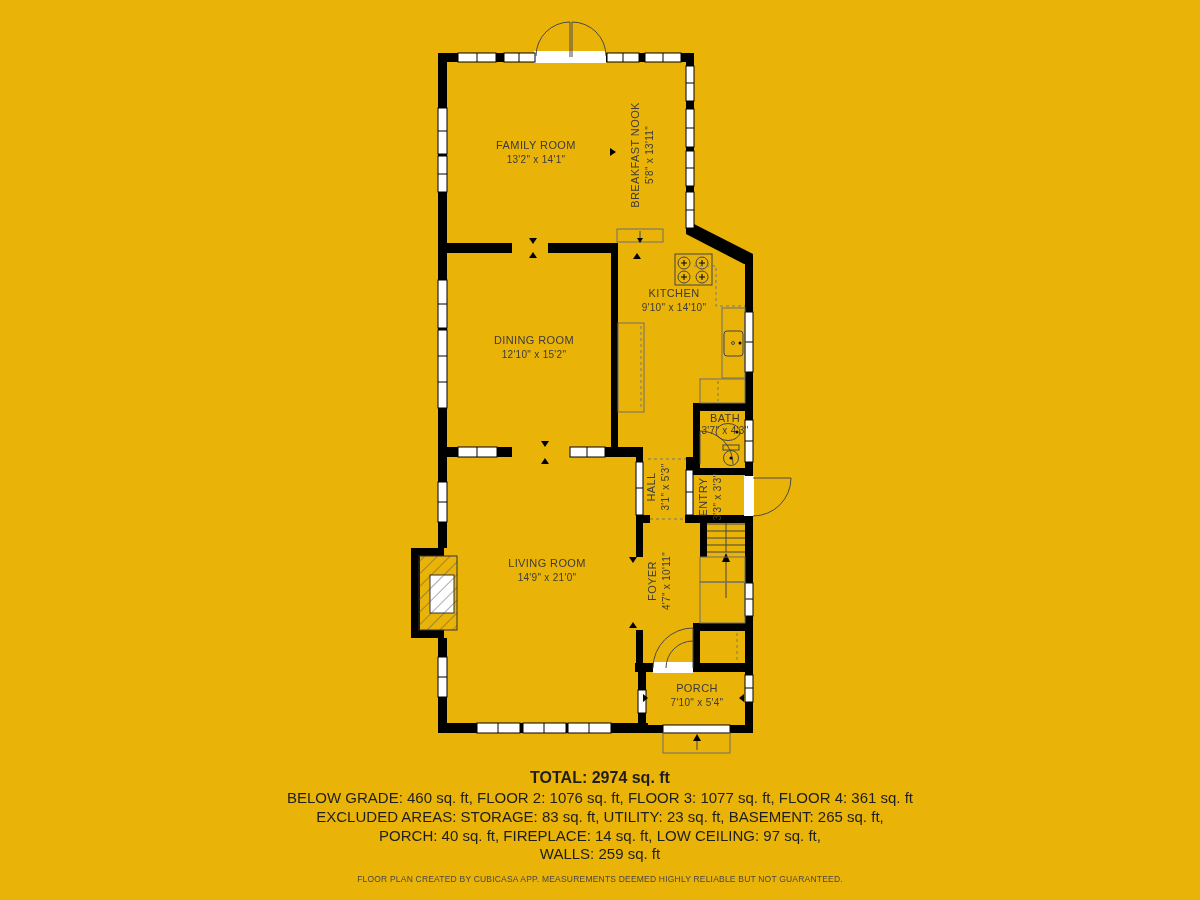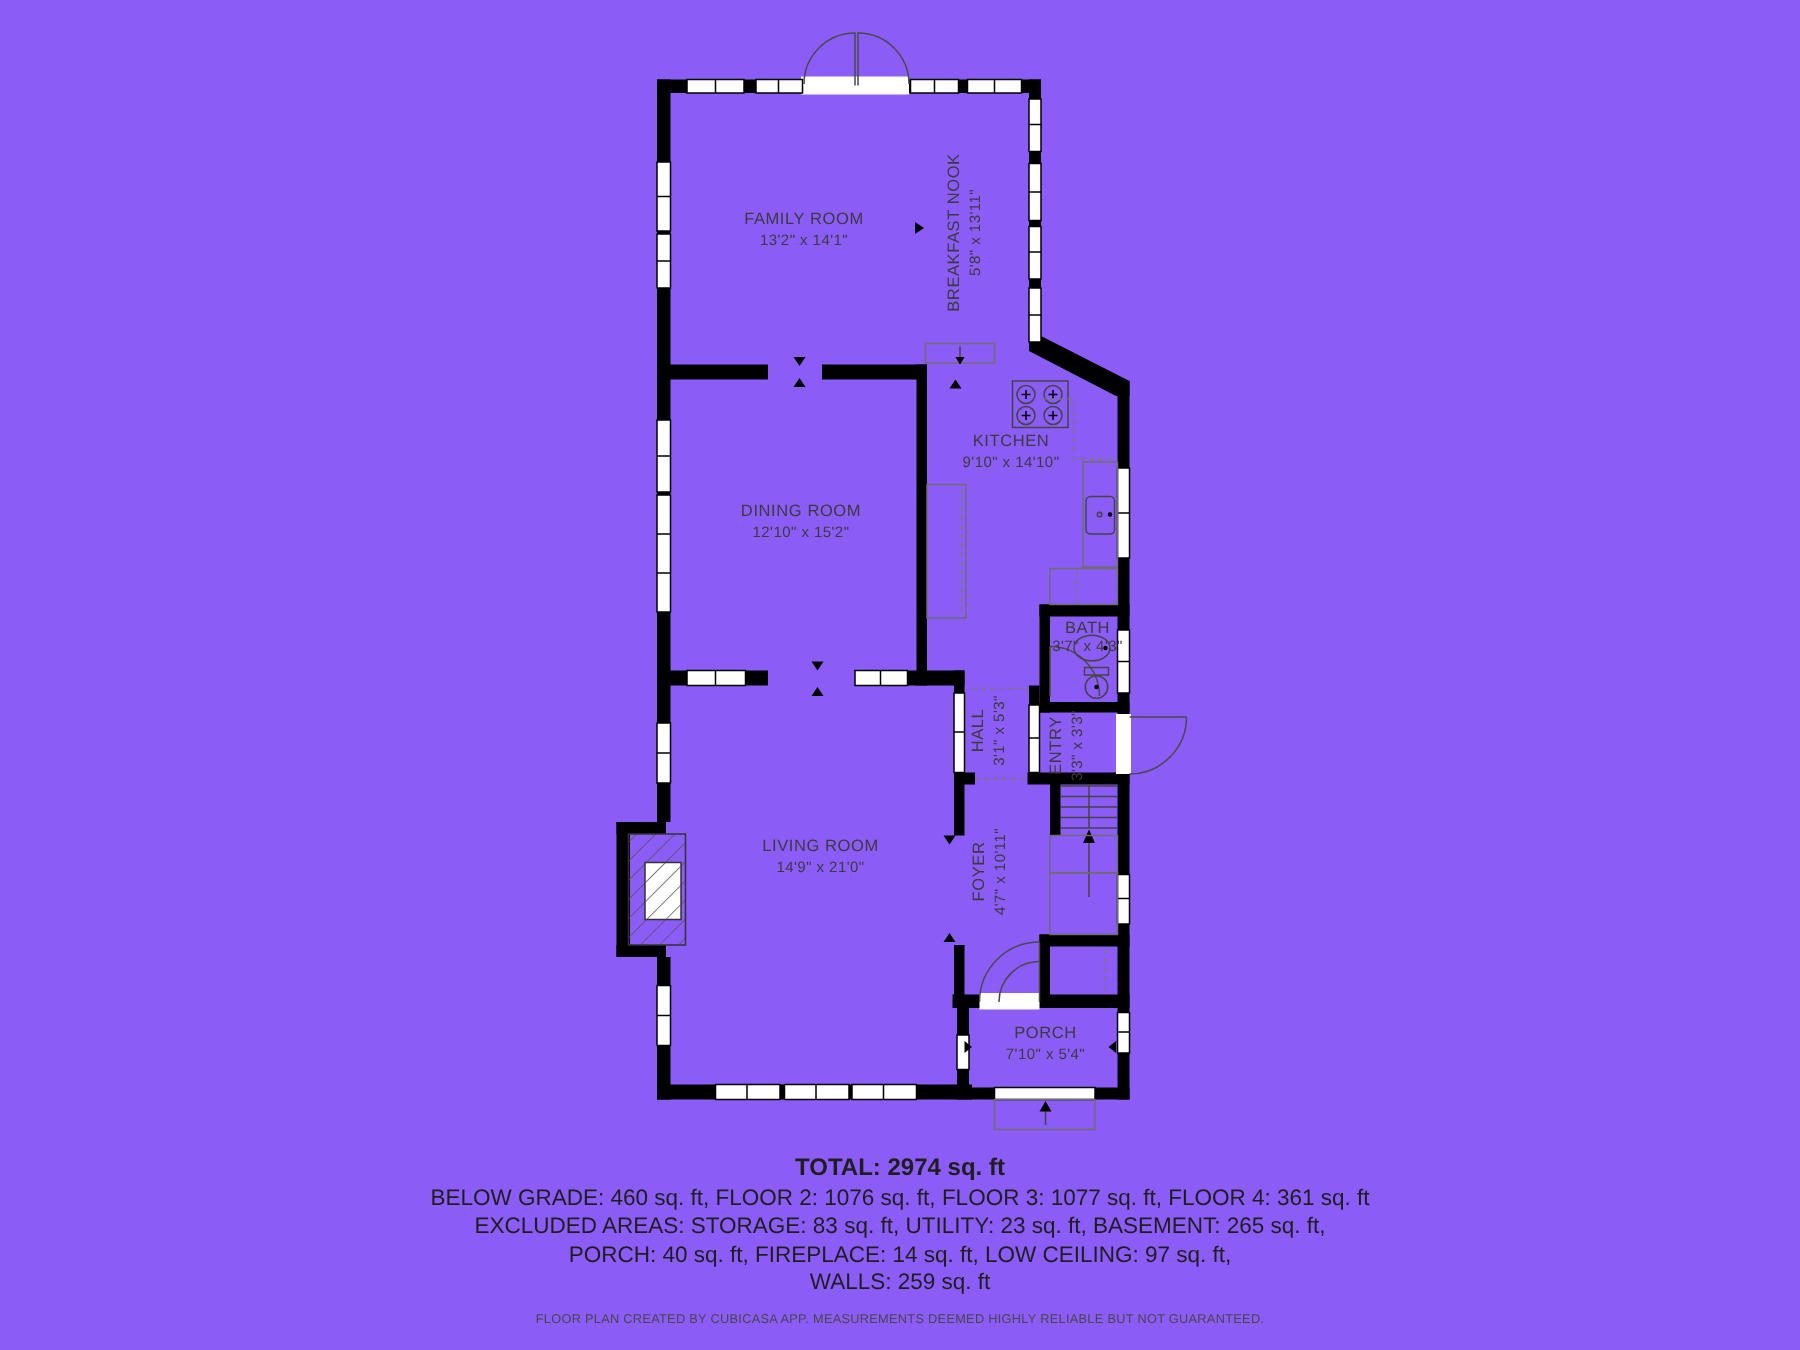--- a/index.html
+++ b/index.html
@@ -1,16 +1,16 @@
 <!DOCTYPE html>
 <html><head>
 <meta charset="utf-8">
 <style>
   html,body{margin:0;padding:0;background:#ffffff;}
-  .page{position:relative;width:1200px;height:900px;background:#8b5cf6;overflow:hidden;
+  .page{position:relative;width:1200px;height:900px;background:#eab308;overflow:hidden;
         font-family:"Liberation Sans",sans-serif;}
   svg{position:absolute;left:0;top:0;}
   .room-label{font-family:"Liberation Sans",sans-serif;font-size:11px;letter-spacing:.4px;
               fill:#3b3b3b;text-anchor:middle;}
   .room-dims{font-family:"Liberation Sans",sans-serif;font-size:10px;letter-spacing:.3px;
              fill:#3b3b3b;text-anchor:middle;}
   .sum-total{font-family:"Liberation Sans",sans-serif;font-size:16px;font-weight:bold;
              fill:#1e1e1e;text-anchor:middle;}
   .sum-line{font-family:"Liberation Sans",sans-serif;font-size:15px;fill:#1e1e1e;text-anchor:middle;}
   .footer-line{font-family:"Liberation Sans",sans-serif;font-size:8.5px;letter-spacing:.2px;

